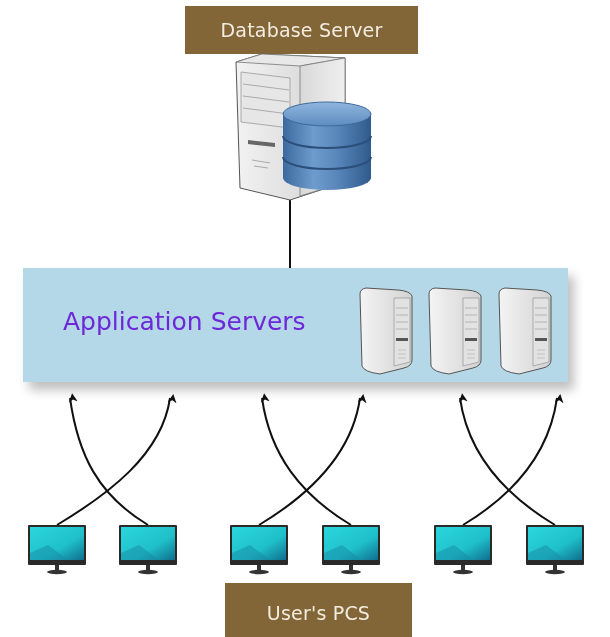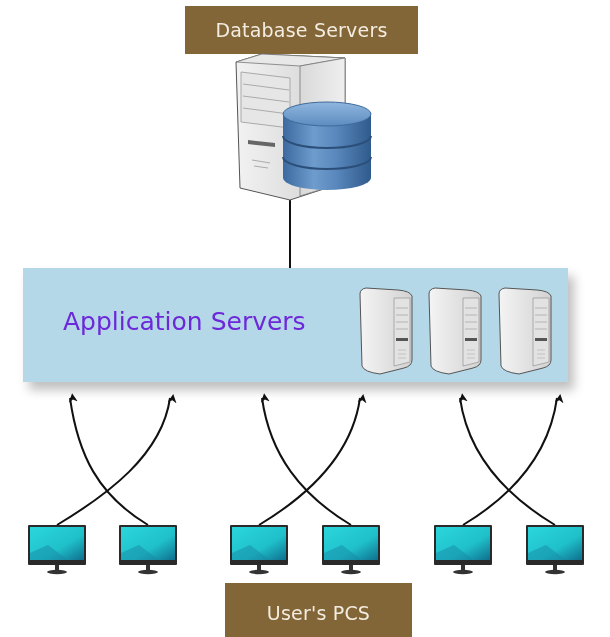--- a/index.html
+++ b/index.html
@@ -24,21 +24,21 @@
   <g id="arrows">
       <path d="M57,525 C107,495 162,455 170,398" fill="none" stroke="#111" stroke-width="2" marker-end="url(#ah)"></path>
       <path d="M148,525 C98,495 78,455 70,398" fill="none" stroke="#111" stroke-width="2" marker-end="url(#ah)"></path>
       <path d="M259,525 C309,495 352,455 360,398" fill="none" stroke="#111" stroke-width="2" marker-end="url(#ah)"></path>
       <path d="M351,525 C301,495 270,455 262,398" fill="none" stroke="#111" stroke-width="2" marker-end="url(#ah)"></path>
       <path d="M463,525 C513,495 549,455 557,398" fill="none" stroke="#111" stroke-width="2" marker-end="url(#ah)"></path>
       <path d="M555,525 C505,495 468,455 460,398" fill="none" stroke="#111" stroke-width="2" marker-end="url(#ah)"></path>
     </g>
 </svg>
 
-<div id="db-label" class="label-box">Database Servers</div>
+<div id="db-label" class="label-box">Database Server</div>
 
 <svg class="abs" width="610" height="637">
   <g>
     <defs>
       <linearGradient id="tw" x1="0" x2="1">
         <stop offset="0" stop-color="#f2f2f2"></stop>
           <stop offset="1" stop-color="#cfcfcf"></stop>
       </linearGradient>
       <linearGradient id="tws" x1="0" x2="1">
         <stop offset="0" stop-color="#d9d9d9"></stop>

